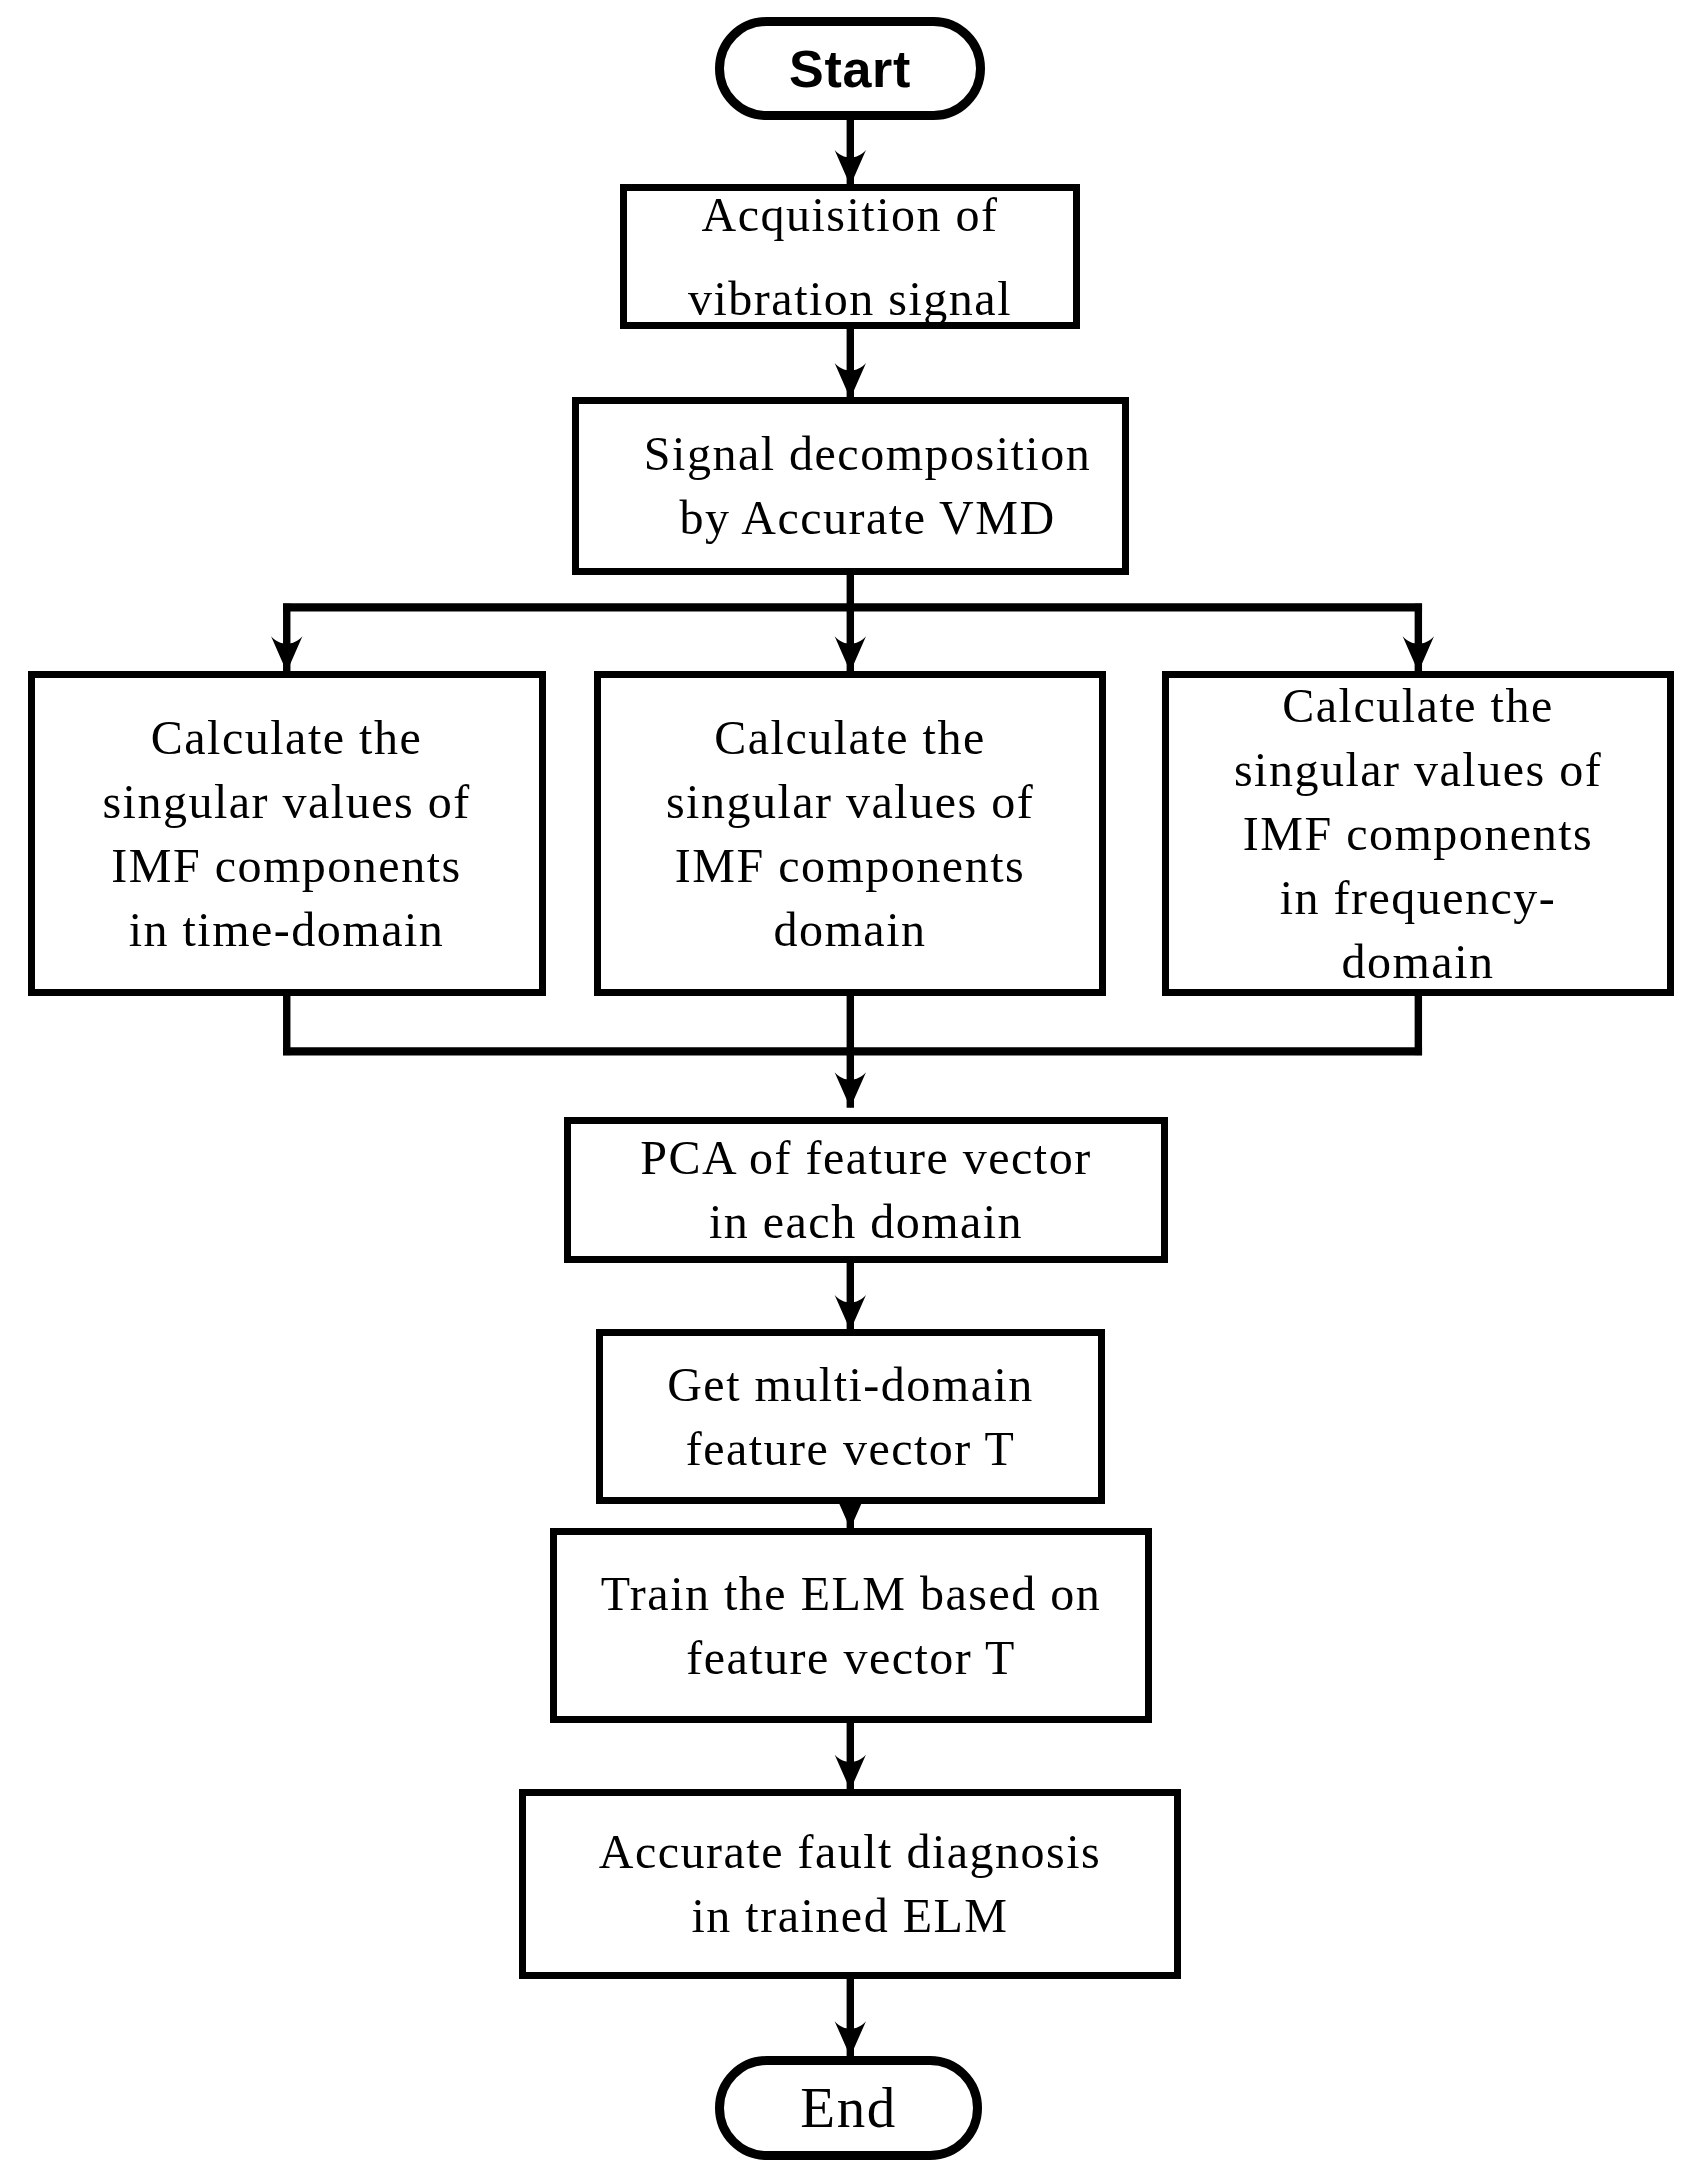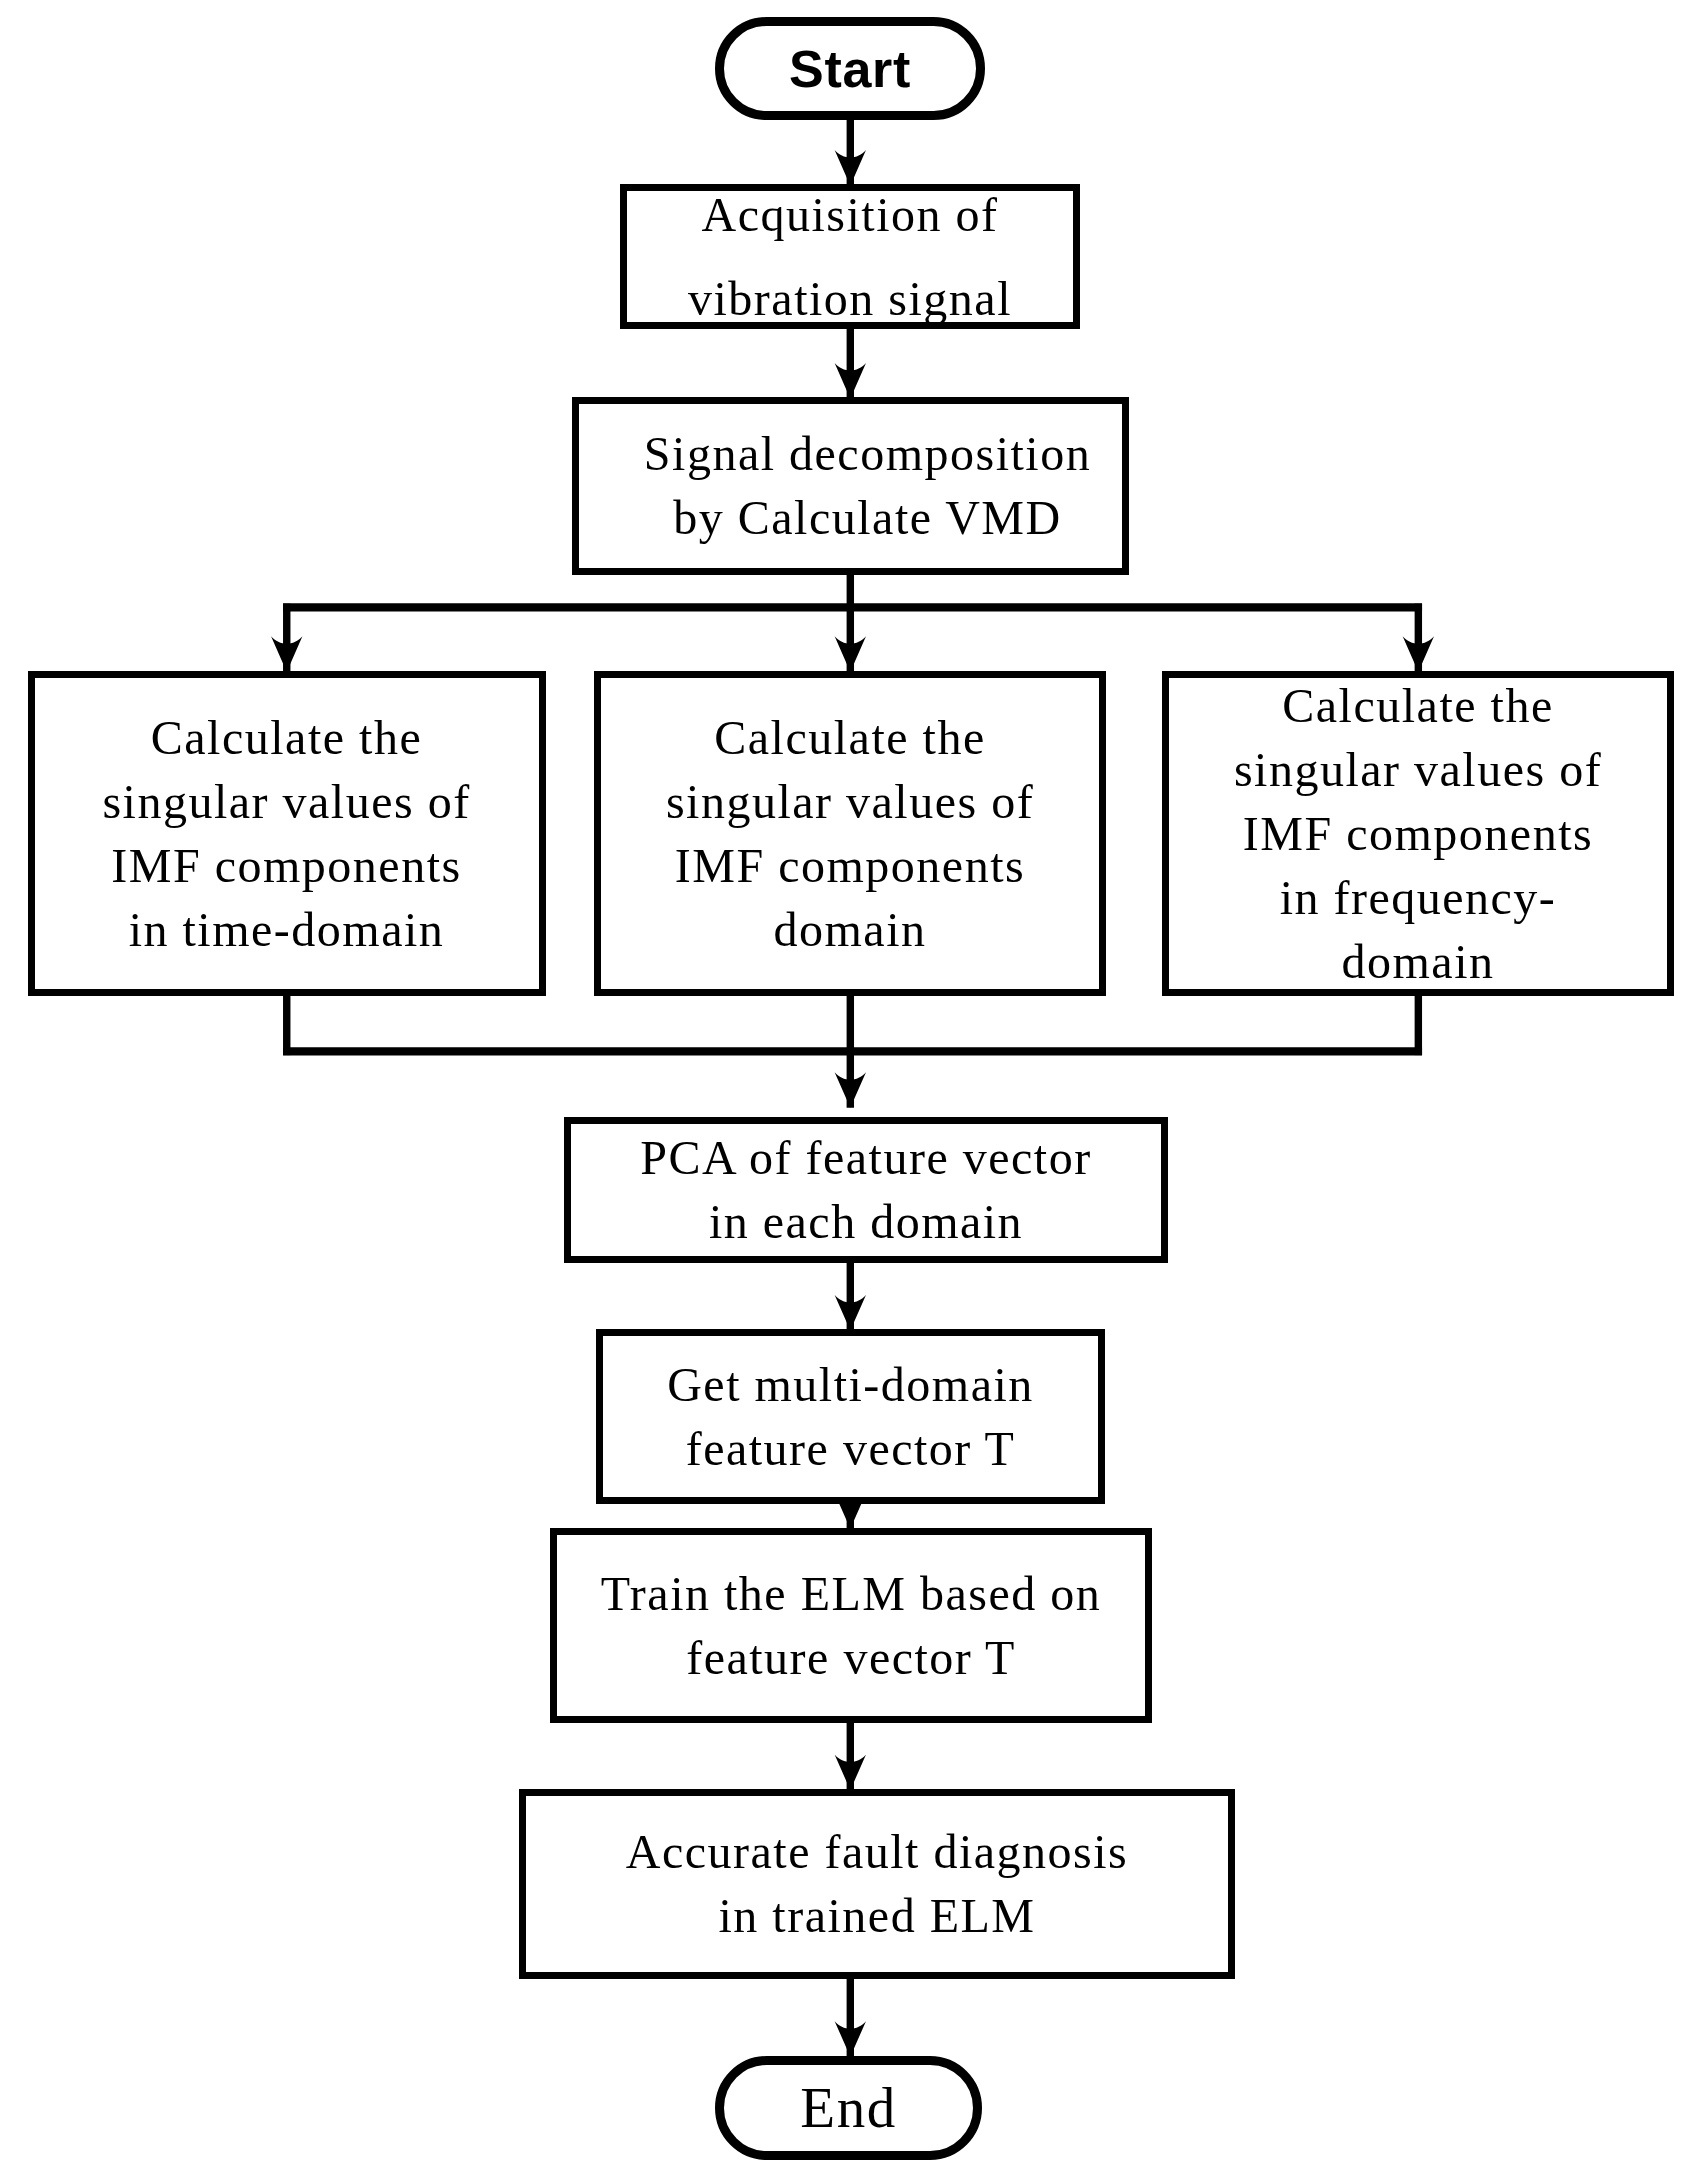--- a/index.html
+++ b/index.html
@@ -88,21 +88,21 @@
     <span class="ln">Start</span>
   </div>
 
   <div class="node" style="left:620px; top:184px; width:460px; height:145px;gap:20px;">
     <span class="ln">Acquisition of</span>
     <span class="ln">vibration signal</span>
   </div>
 
   <div class="node" style="left:572px; top:397px; width:557px; height:178px;padding-left:34px;">
     <span class="ln">Signal decomposition</span>
-    <span class="ln">by Calculate VMD</span>
+    <span class="ln">by Accurate VMD</span>
   </div>
 
   <div class="node" style="left:27.5px; top:671px; width:518px; height:325px;">
     <span class="ln">Calculate the</span>
     <span class="ln">singular values of</span>
     <span class="ln">IMF components</span>
     <span class="ln">in time-domain</span>
   </div>
 
   <div class="node" style="left:594px; top:671px; width:512px; height:325px;">
@@ -128,21 +128,21 @@
   <div class="node" style="left:596px; top:1329px; width:509px; height:175px;">
     <span class="ln">Get multi-domain</span>
     <span class="ln">feature vector T</span>
   </div>
 
   <div class="node" style="left:550px; top:1528px; width:602px; height:195px;">
     <span class="ln">Train the ELM based on</span>
     <span class="ln">feature vector T</span>
   </div>
 
-  <div class="node" style="left:519px; top:1789px; width:716px; height:190px;">
+  <div class="node" style="left:519px; top:1789px; width:662px; height:190px;">
     <span class="ln">Accurate fault diagnosis</span>
     <span class="ln">in trained ELM</span>
   </div>
 
   <div class="node terminator end-node" style="left:715px; top:2056px; width:267px; height:104px;">
     <span class="ln">End</span>
   </div>
 
 </div>
 

